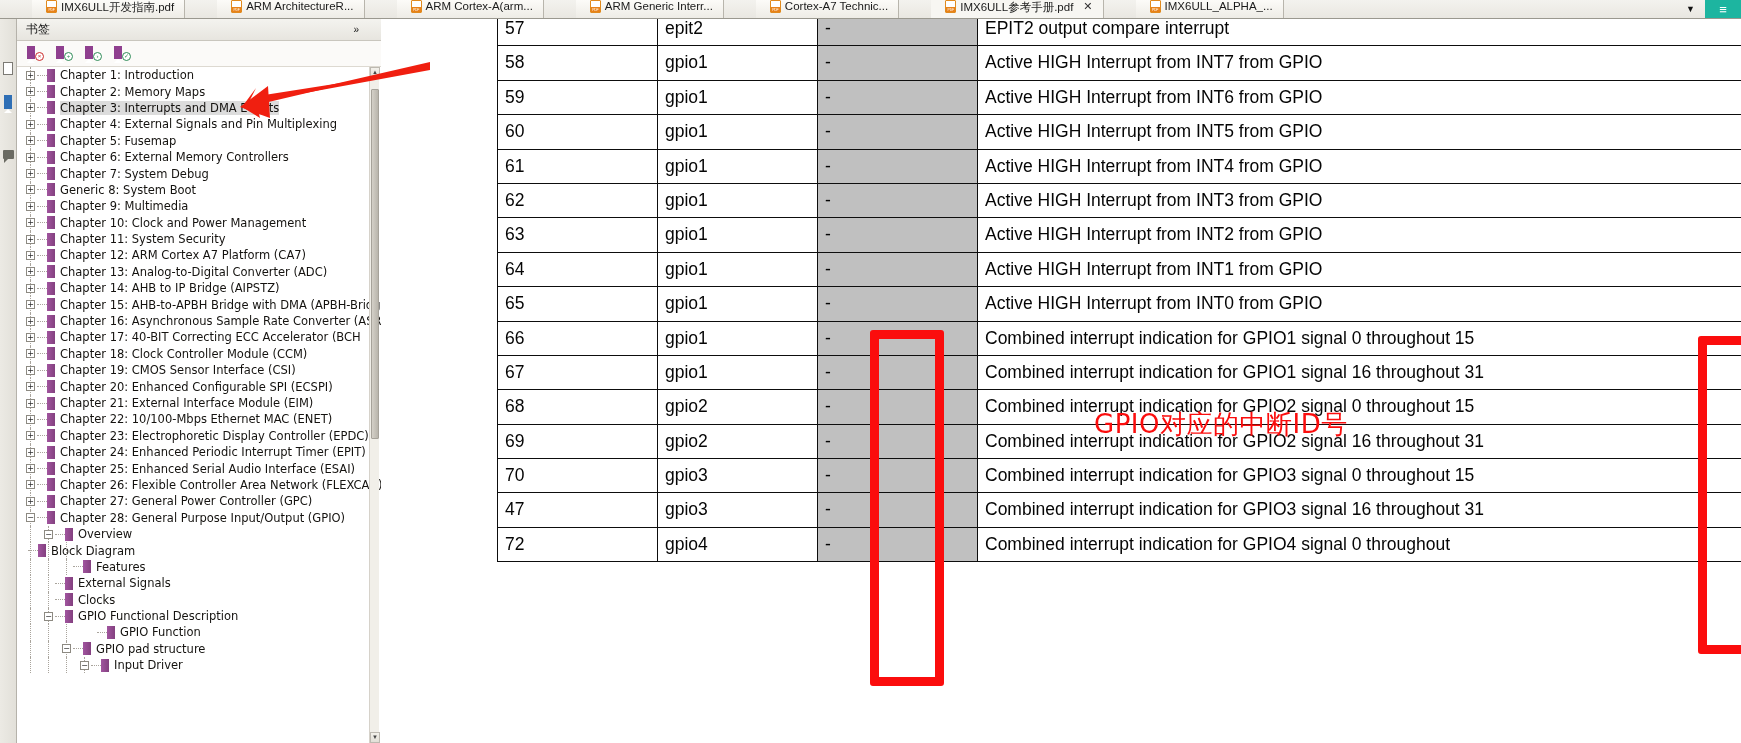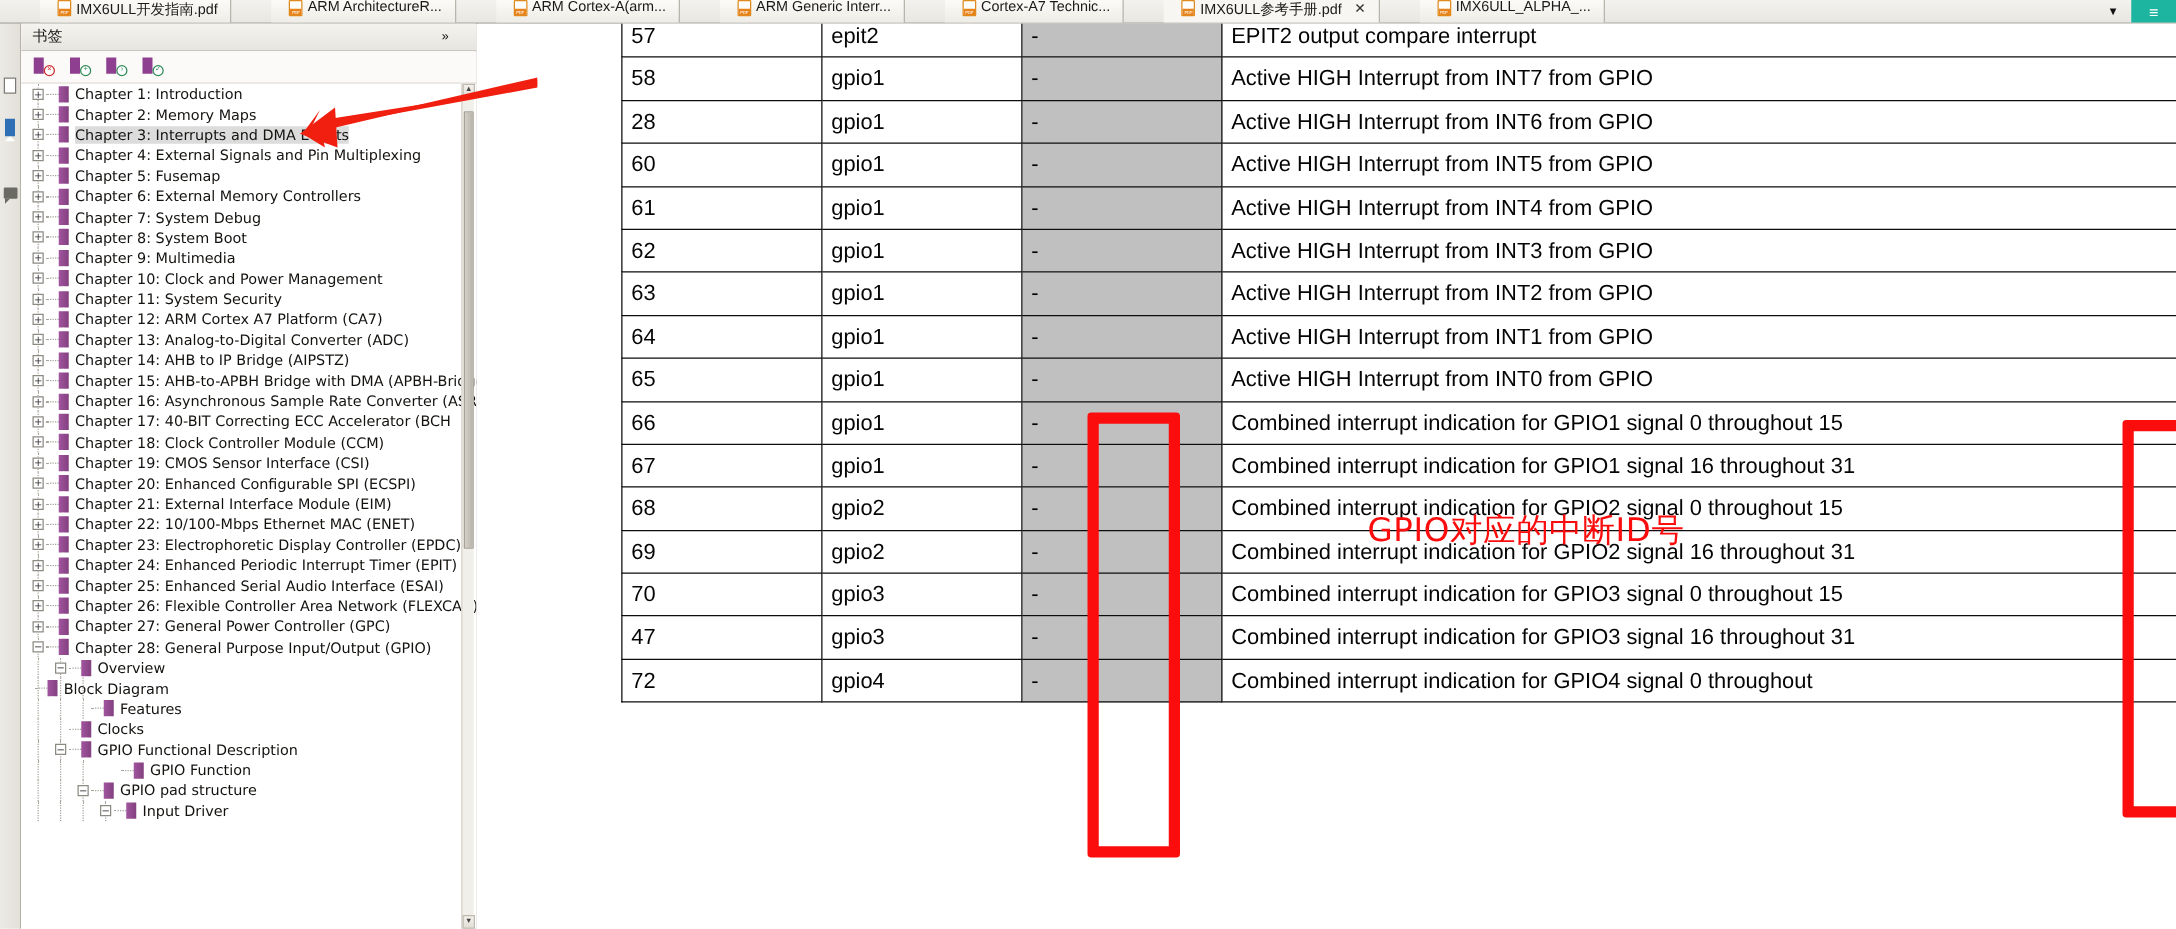--- a/index.html
+++ b/index.html
@@ -388,21 +388,21 @@
         <span class="exp">+</span>
         <span class="dots"></span>
         <span class="bflag"></span>
         <span class="bmk-label">Chapter 7: System Debug</span>
       </div>
       <div class="bmk" style="padding-left: 9px;">
         <div class="guide" style="left: 13px;"></div>
         <span class="exp">+</span>
         <span class="dots"></span>
         <span class="bflag"></span>
-        <span class="bmk-label">Chapter 8: System Boot</span>
+        <span class="bmk-label">Generic 8: System Boot</span>
       </div>
       <div class="bmk" style="padding-left: 9px;">
         <div class="guide" style="left: 13px;"></div>
         <span class="exp">+</span>
         <span class="dots"></span>
         <span class="bflag"></span>
         <span class="bmk-label">Chapter 9: Multimedia</span>
       </div>
       <div class="bmk" style="padding-left: 9px;">
         <div class="guide" style="left: 13px;"></div>
@@ -555,20 +555,28 @@
         <span class="bmk-label">Block Diagram</span>
       </div>
       <div class="bmk" style="padding-left: 45px;">
         <div class="guide" style="left: 13px;"></div>
         <div class="guide" style="left: 31px;"></div>
         <div class="guide" style="left: 49px;"></div>
         <span class="exp blank"></span>
         <span class="dots"></span>
         <span class="bflag"></span>
         <span class="bmk-label">Features</span>
+      </div>
+      <div class="bmk" style="padding-left: 27px;">
+        <div class="guide" style="left: 13px;"></div>
+        <div class="guide" style="left: 31px;"></div>
+        <span class="exp blank"></span>
+        <span class="dots"></span>
+        <span class="bflag"></span>
+        <span class="bmk-label">External Signals</span>
       </div>
       <div class="bmk" style="padding-left: 27px;">
         <div class="guide" style="left: 13px;"></div>
         <div class="guide" style="left: 31px;"></div>
         <span class="exp blank"></span>
         <span class="dots"></span>
         <span class="bflag"></span>
         <span class="bmk-label">Clocks</span>
       </div>
       <div class="bmk" style="padding-left: 27px;">
@@ -626,21 +634,21 @@
             <td class="c-dma">-</td>
             <td class="c-desc">EPIT2 output compare interrupt</td>
           </tr>
           <tr>
             <td class="c-id">58</td>
             <td class="c-mod">gpio1</td>
             <td class="c-dma">-</td>
             <td class="c-desc">Active HIGH Interrupt from INT7 from GPIO</td>
           </tr>
           <tr>
-            <td class="c-id">28</td>
+            <td class="c-id">59</td>
             <td class="c-mod">gpio1</td>
             <td class="c-dma">-</td>
             <td class="c-desc">Active HIGH Interrupt from INT6 from GPIO</td>
           </tr>
           <tr>
             <td class="c-id">60</td>
             <td class="c-mod">gpio1</td>
             <td class="c-dma">-</td>
             <td class="c-desc">Active HIGH Interrupt from INT5 from GPIO</td>
           </tr>

